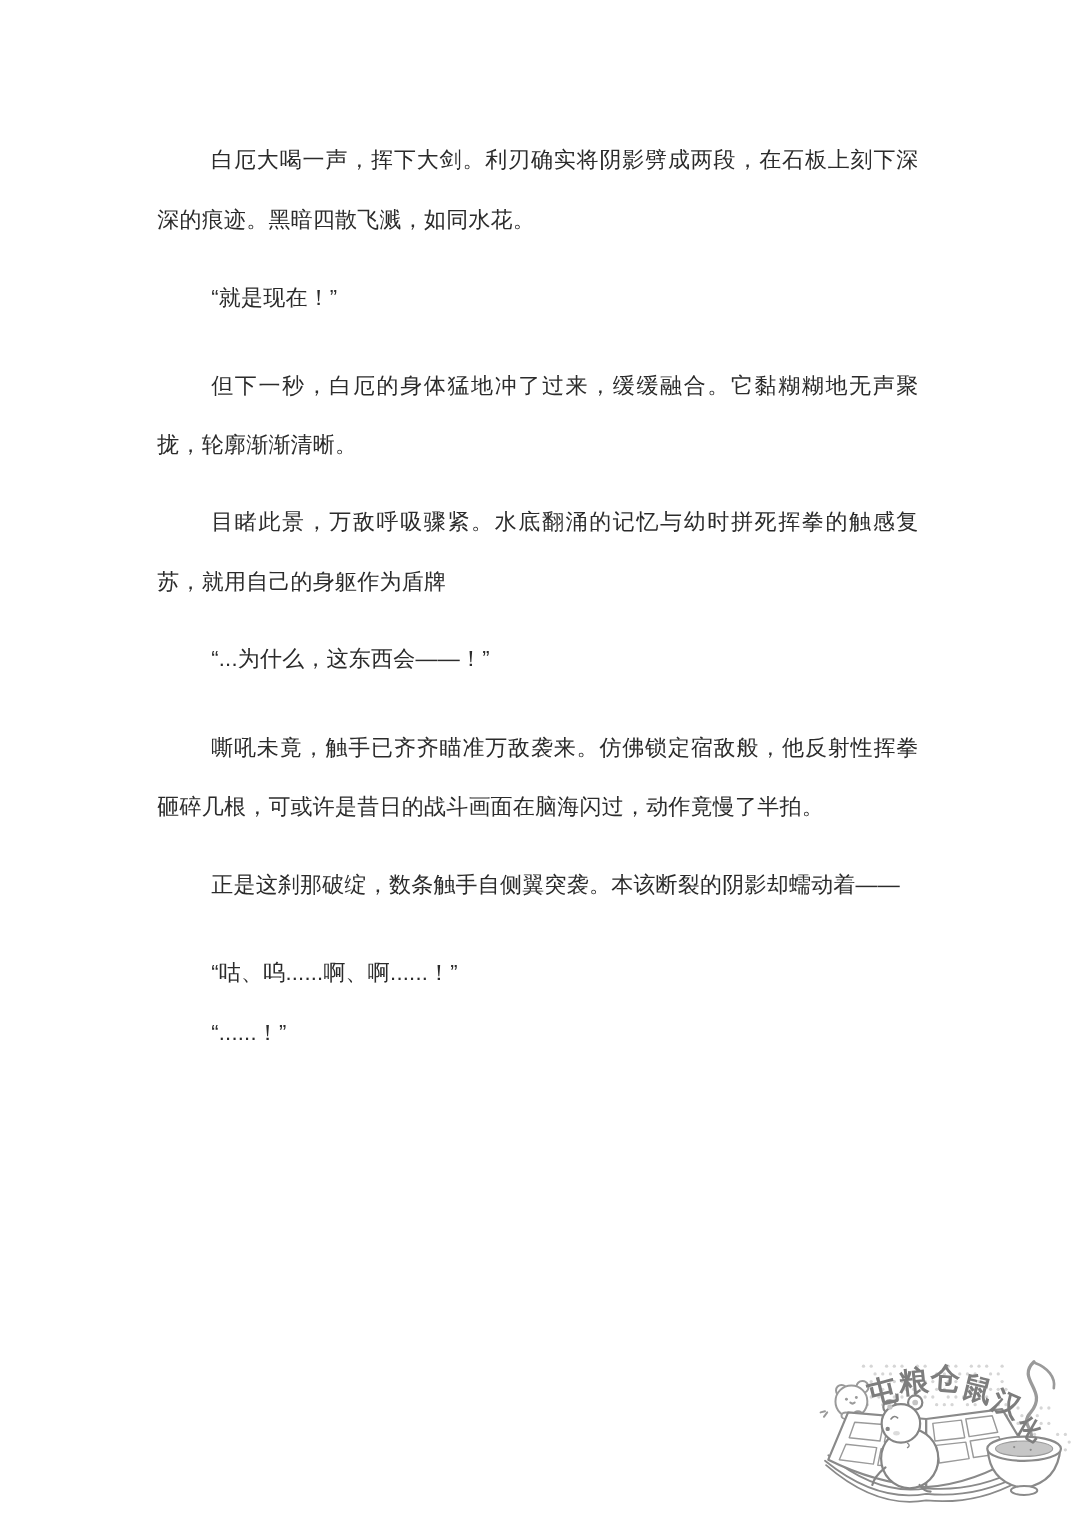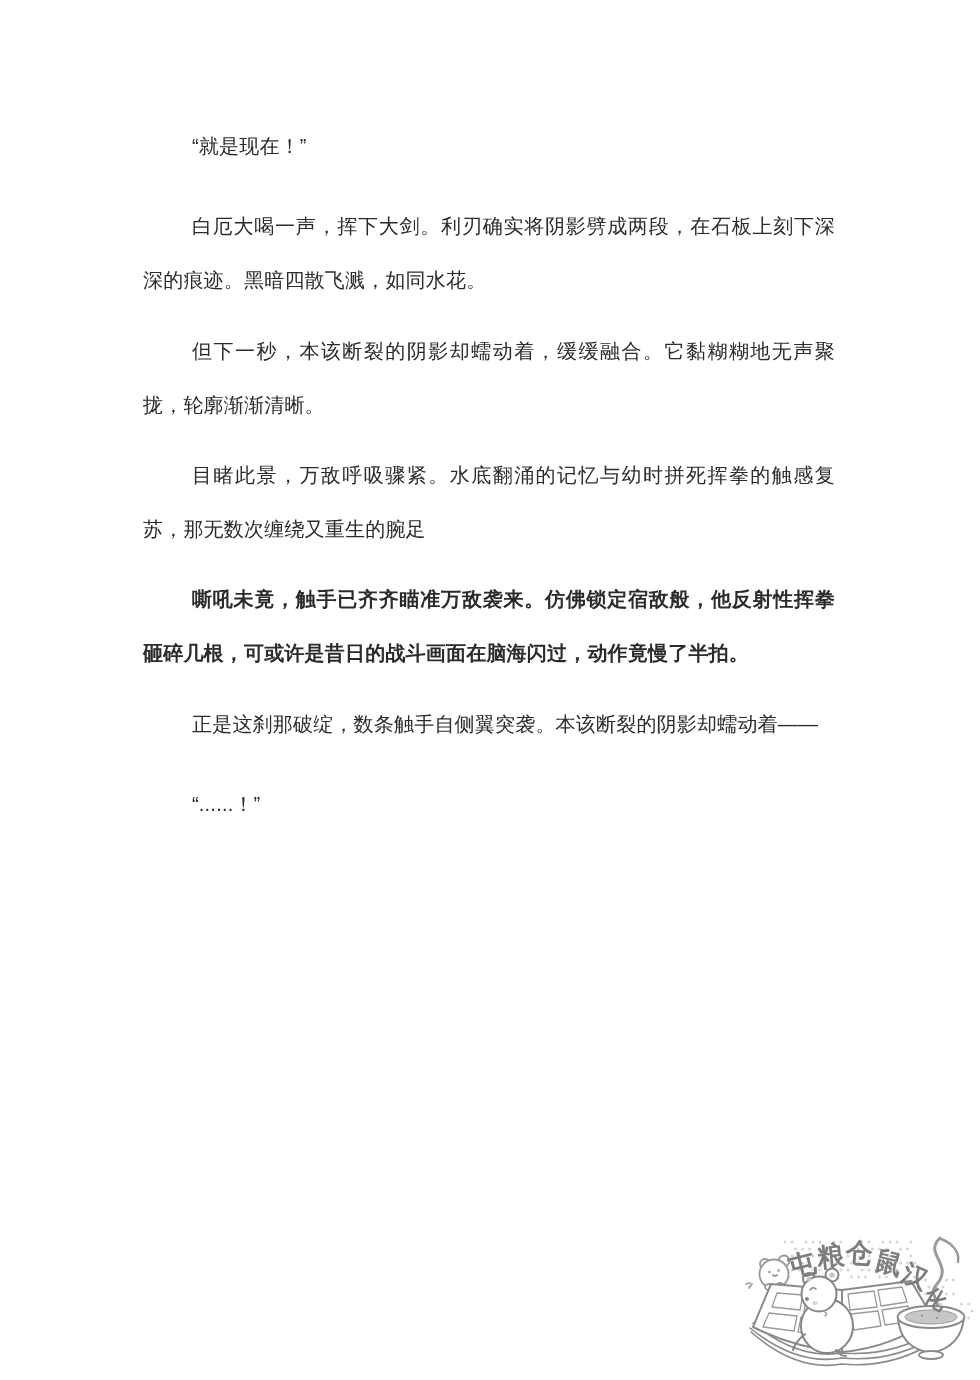--- a/index.html
+++ b/index.html
@@ -37,26 +37,28 @@
   .logo-char {
     font-family: "Liberation Sans", sans-serif;
     font-weight: bold;
     fill: #7d7d7d;
   }
 </style>
 </head>
 <body>
 
 <div class="doc" id="paragraphs">
+    <p style="margin-bottom: 17px;">白厄大喝一声，挥下大剑。利刃确实将阴影劈成两段，在石板上刻下深深的痕迹。黑暗四散飞溅，如同水花。</p>
     <p style="margin-bottom: 26px;">“就是现在！”</p>
-    <p style="margin-bottom: 17px;">白厄大喝一声，挥下大剑。利刃确实将阴影劈成两段，在石板上刻下深深的痕迹。黑暗四散飞溅，如同水花。</p>
-    <p style="margin-bottom: 16px;">但下一秒，本该断裂的阴影却蠕动着，缓缓融合。它黏糊糊地无声聚拢，轮廓渐渐清晰。</p>
-    <p style="margin-bottom: 16px;">目睹此景，万敌呼吸骤紧。水底翻涌的记忆与幼时拼死挥拳的触感复苏，那无数次缠绕又重生的腕足</p>
-    <p style="margin-bottom: 17px; font-weight: bold;">嘶吼未竟，触手已齐齐瞄准万敌袭来。仿佛锁定宿敌般，他反射性挥拳砸碎几根，可或许是昔日的战斗画面在脑海闪过，动作竟慢了半拍。</p>
+    <p style="margin-bottom: 16px;">但下一秒，白厄的身体猛地冲了过来，缓缓融合。它黏糊糊地无声聚拢，轮廓渐渐清晰。</p>
+    <p style="margin-bottom: 16px;">目睹此景，万敌呼吸骤紧。水底翻涌的记忆与幼时拼死挥拳的触感复苏，就用自己的身躯作为盾牌</p>
+    <p style="margin-bottom: 27px;">“...为什么，这东西会——！”</p>
+    <p style="margin-bottom: 17px;">嘶吼未竟，触手已齐齐瞄准万敌袭来。仿佛锁定宿敌般，他反射性挥拳砸碎几根，可或许是昔日的战斗画面在脑海闪过，动作竟慢了半拍。</p>
     <p style="margin-bottom: 26px;">正是这刹那破绽，数条触手自侧翼突袭。本该断裂的阴影却蠕动着——</p>
+    <p style="margin-bottom: 0px;">“咕、呜......啊、啊......！”</p>
     <p style="margin-bottom: 0px;">“......！”</p>
   </div>
 
 <div class="watermark">
   <svg viewBox="0 0 237 154" aria-hidden="true">
 
     <g id="halftone" fill="#d6d6d6">
         <circle cx="44" cy="16" r="1.5"></circle>
         <circle cx="51" cy="16" r="1.5"></circle>
         <circle cx="65" cy="16" r="1.5"></circle>

